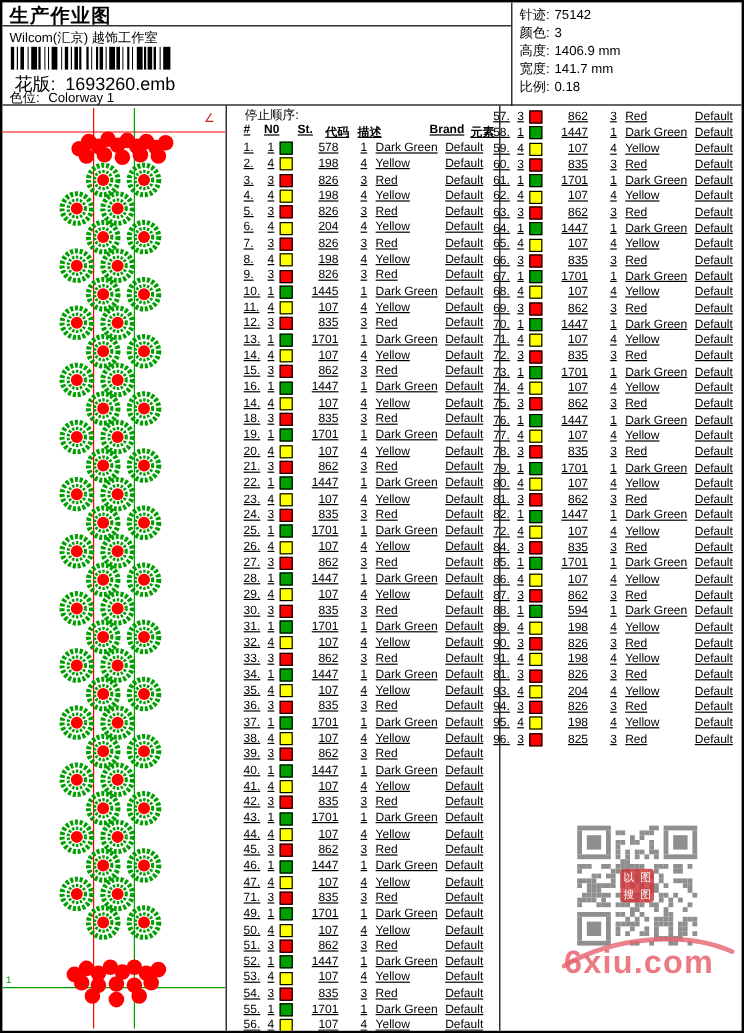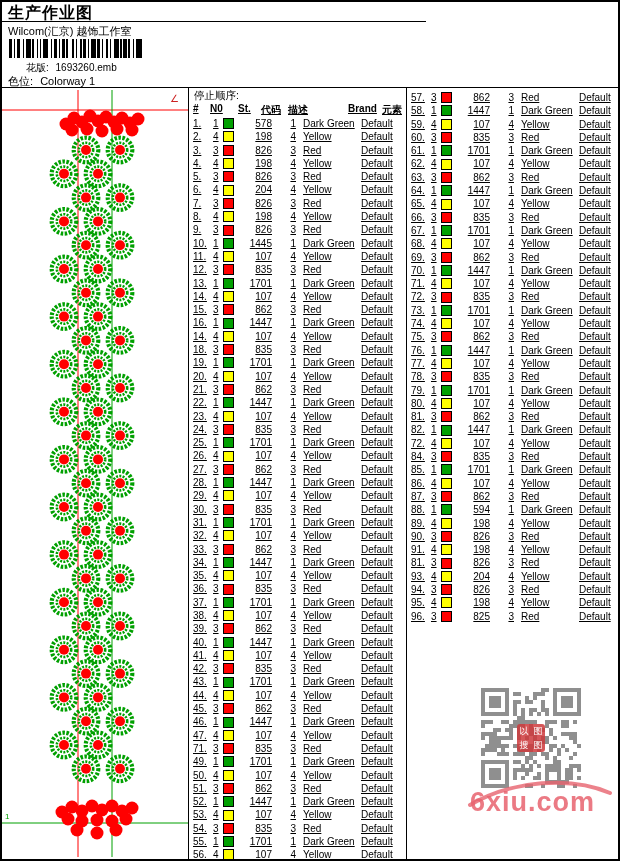--- a/index.html
+++ b/index.html
@@ -6,31 +6,31 @@
   #page{position:relative;width:620px;height:861px;box-sizing:border-box;border:2px solid #000;
         background:#fff;color:#000;font-family:"Liberation Sans","DejaVu Sans",sans-serif;overflow:hidden;}
   .abs{position:absolute;}
 
   
   #title{left:6px;top:1px;font-size:16px;font-weight:bold;letter-spacing:1px;}
   #title-rule{left:0;top:19px;width:424px;height:0;border-top:1px solid #000;}
   #company{left:6px;top:22px;font-size:11px;}
   #barcode{left:7px;top:37px;height:19px;display:flex;}
   #barcode .bar{height:19px;}
-  #pattern-line{left:24px;top:59px;font-size:10px;}
+  #pattern-line{left:10px;top:59px;font-size:15px;}
   #colorway-line{left:6px;top:72px;font-size:11px;}
   #info-box{left:424px;top:0;width:192px;height:86px;border-left:1px solid #000;box-sizing:border-box;
             padding:4px 0 0 6px;font-size:11px;line-height:15px;}
   .info-row span{white-space:nowrap;}
   .info-value{margin-left:4px;}
   #header-rule{left:0;top:85px;width:616px;height:0;border-top:1px solid #000;}
 
   
   #preview-panel{left:0;top:86px;width:186px;height:771px;border-right:1px solid #000;}
-  #col1{left:188px;top:86px;width:216px;height:771px;border-right:1px solid #000;}
+  #col1{left:198px;top:86px;width:216px;height:771px;border-right:1px solid #000;}
   #col2{left:404px;top:86px;width:212px;height:771px;}
 
   
   #stop-title{left:4px;top:1px;font-size:10.5px;}
   .thead{font-size:10px;font-weight:bold;text-decoration:underline;top:15px;white-space:nowrap;}
   #h0{left:3px}#h1{left:20px}#h2{left:48px}#h3{left:71px}#h4{left:98px}#h5{left:158px}#h6{left:192px}
   .rows{left:0;right:0;text-decoration:underline;}
   #rows1{top:29px;}
   #rows2{left:2px;top:3px;right:0;}
   .trow{display:grid;grid-template-columns:20px 13px 15px 34px 24px 56px 52px;
@@ -122,20 +122,37 @@
     </div>
   <div class="abs" id="pattern-line">
     <span>花版:</span>
     <span class="info-value">1693260.emb</span>
   </div>
   <div class="abs" id="colorway-line">
     <span>色位:</span>
     <span class="info-value">Colorway 1</span>
   </div>
 
+  <div class="abs" id="info-box">
+    <div class="info-row">
+      <span>针迹:</span><span class="info-value">75142</span>
+    </div>
+    <div class="info-row">
+      <span>颜色:</span><span class="info-value">3</span>
+    </div>
+    <div class="info-row">
+      <span>高度:</span><span class="info-value">1406.9 mm</span>
+    </div>
+    <div class="info-row">
+      <span>宽度:</span><span class="info-value">141.7 mm</span>
+    </div>
+    <div class="info-row">
+      <span>比例:</span><span class="info-value">0.18</span>
+    </div>
+  </div>
   <div class="abs" id="header-rule"></div>
 
   <div class="abs" id="preview-panel"><svg width="186" height="771">
         <line x1="0" y1="22" x2="186" y2="22" stroke="#ff0000" stroke-width="1"></line>
         <line x1="0" y1="735" x2="186" y2="735" stroke="#00a000" stroke-width="1"></line>
         <line x1="76" y1="2" x2="76" y2="769" stroke="#ff0000" stroke-width="1"></line>
         <line x1="110" y1="2" x2="110" y2="769" stroke="#00a000" stroke-width="1"></line>
         <text x="168" y="14" font-size="10" fill="#cc2222">∠</text>
         <text x="3" y="731" font-size="8" fill="#00a000">1</text>
         <circle cx="84" cy="62" r="12.3" fill="none" stroke="#00a000" stroke-width="4.2" stroke-dasharray="2.5 1.5"></circle>

